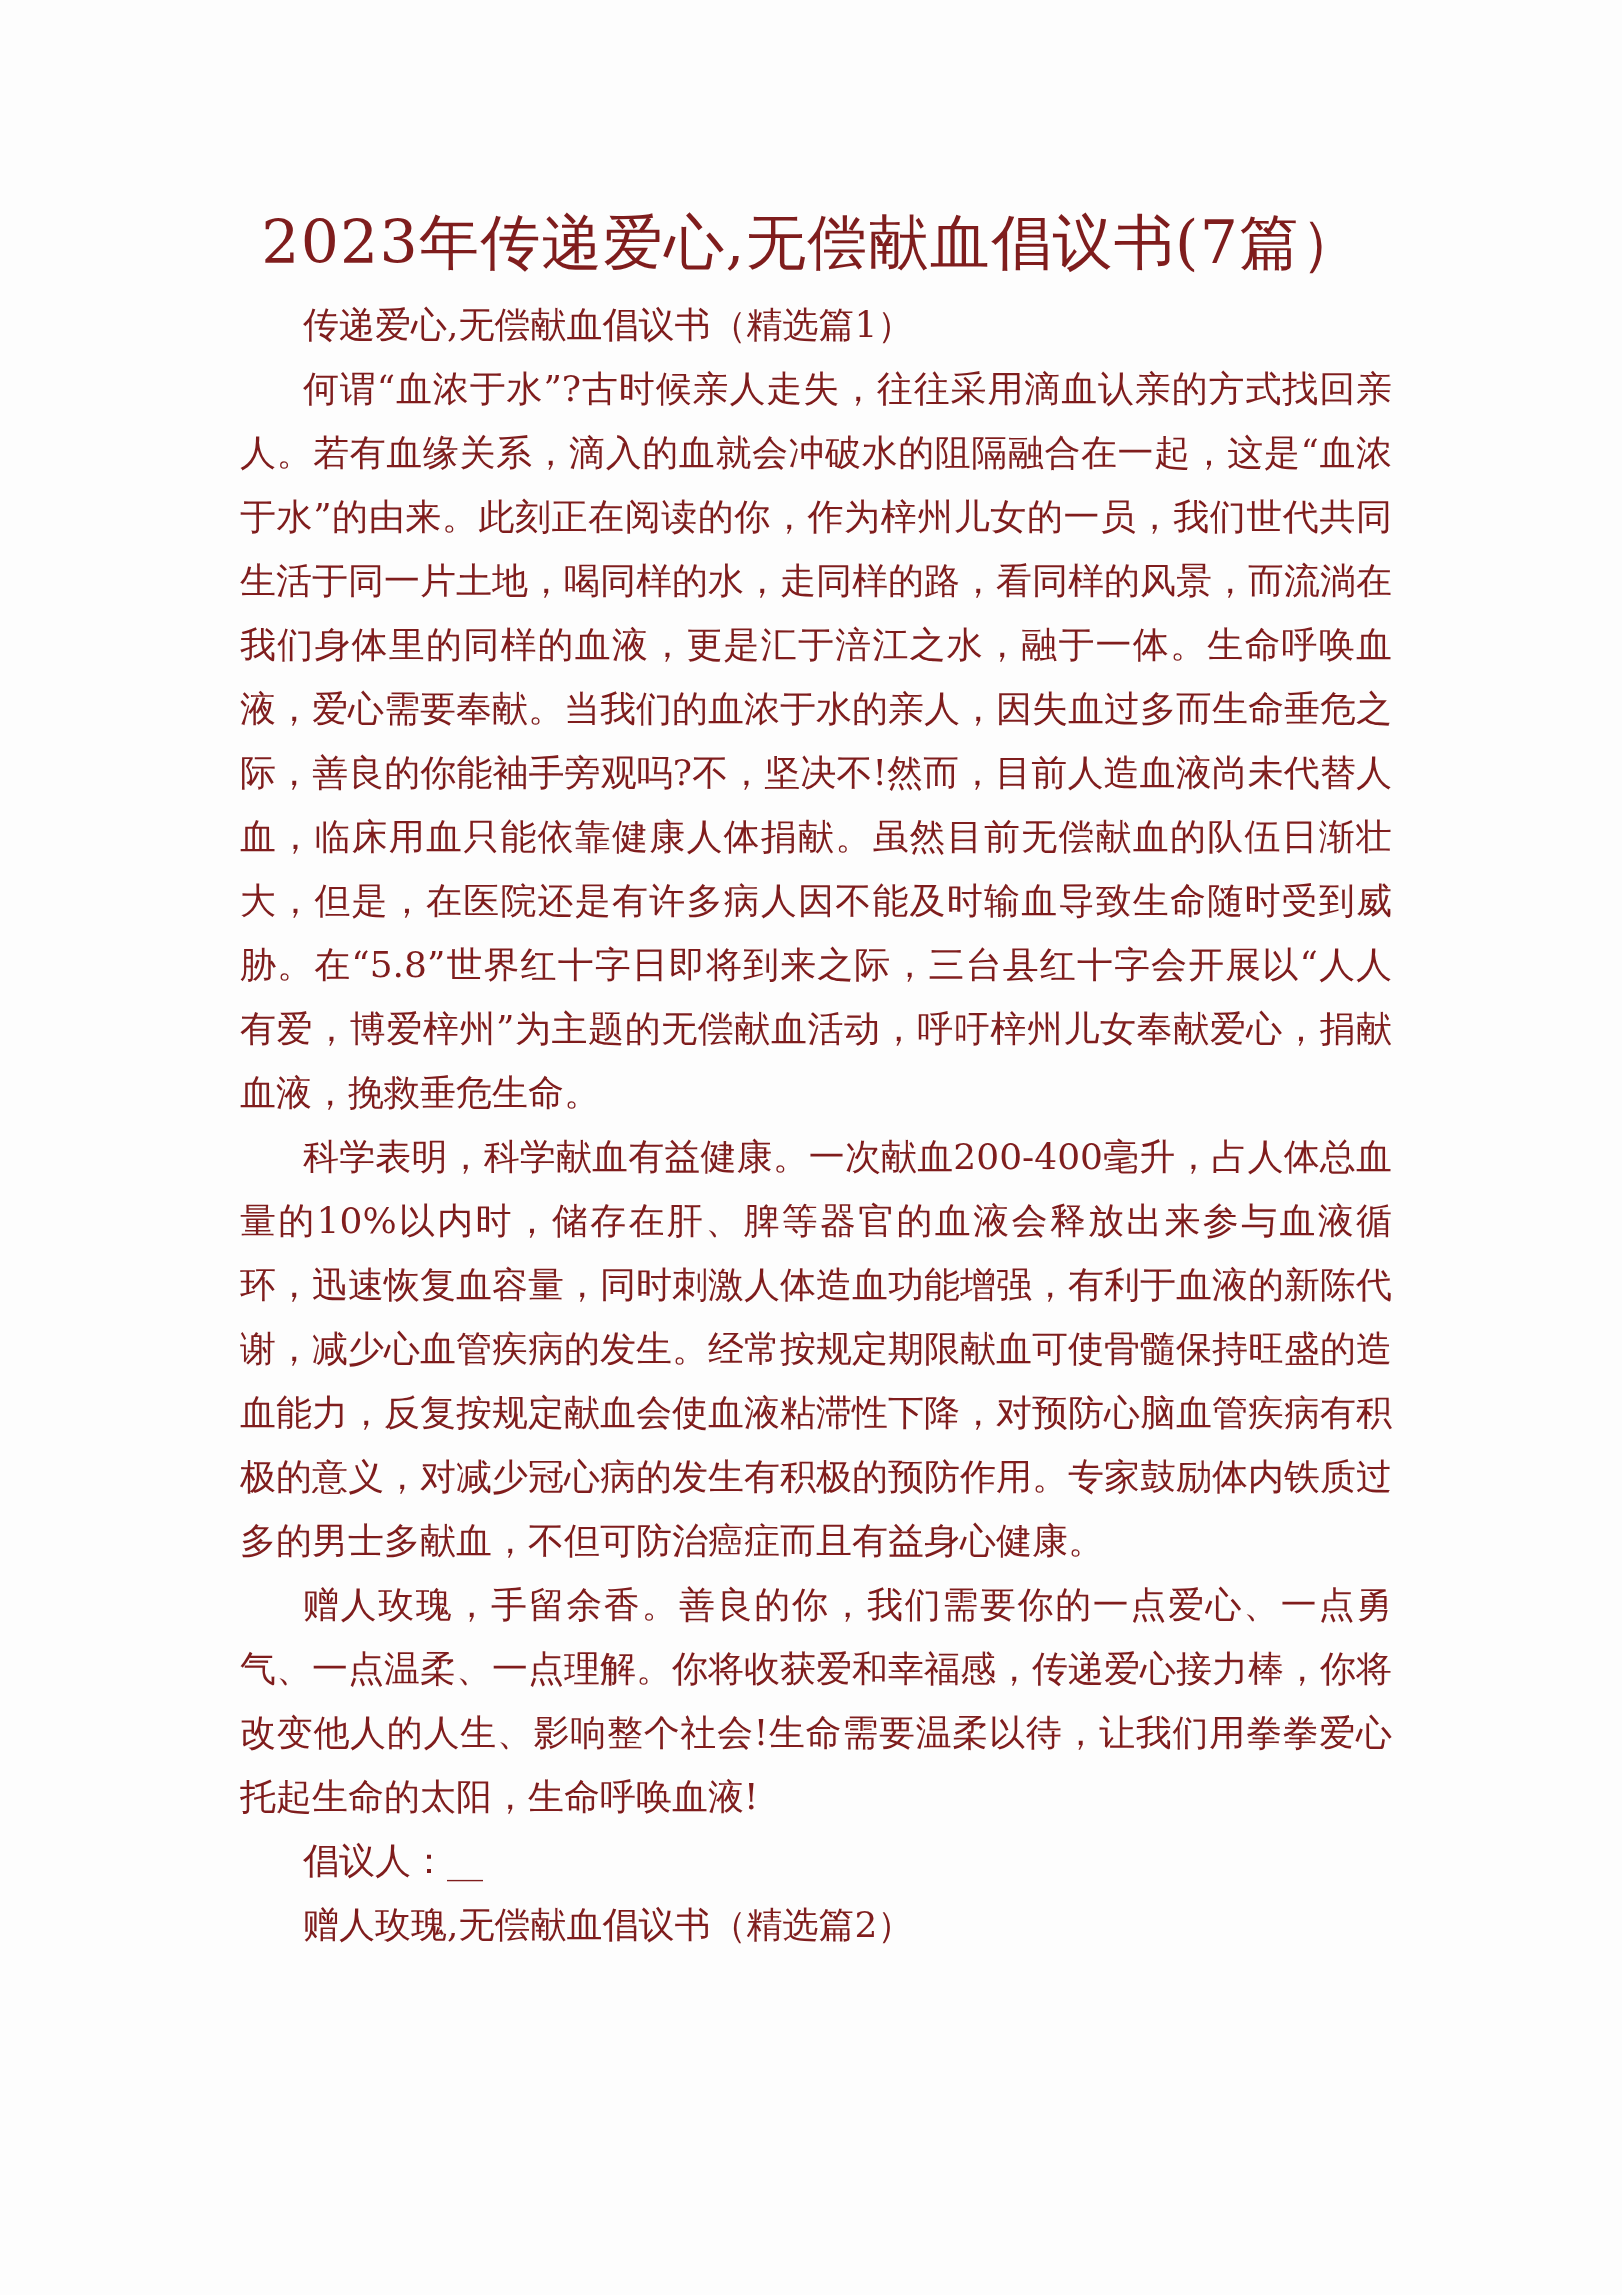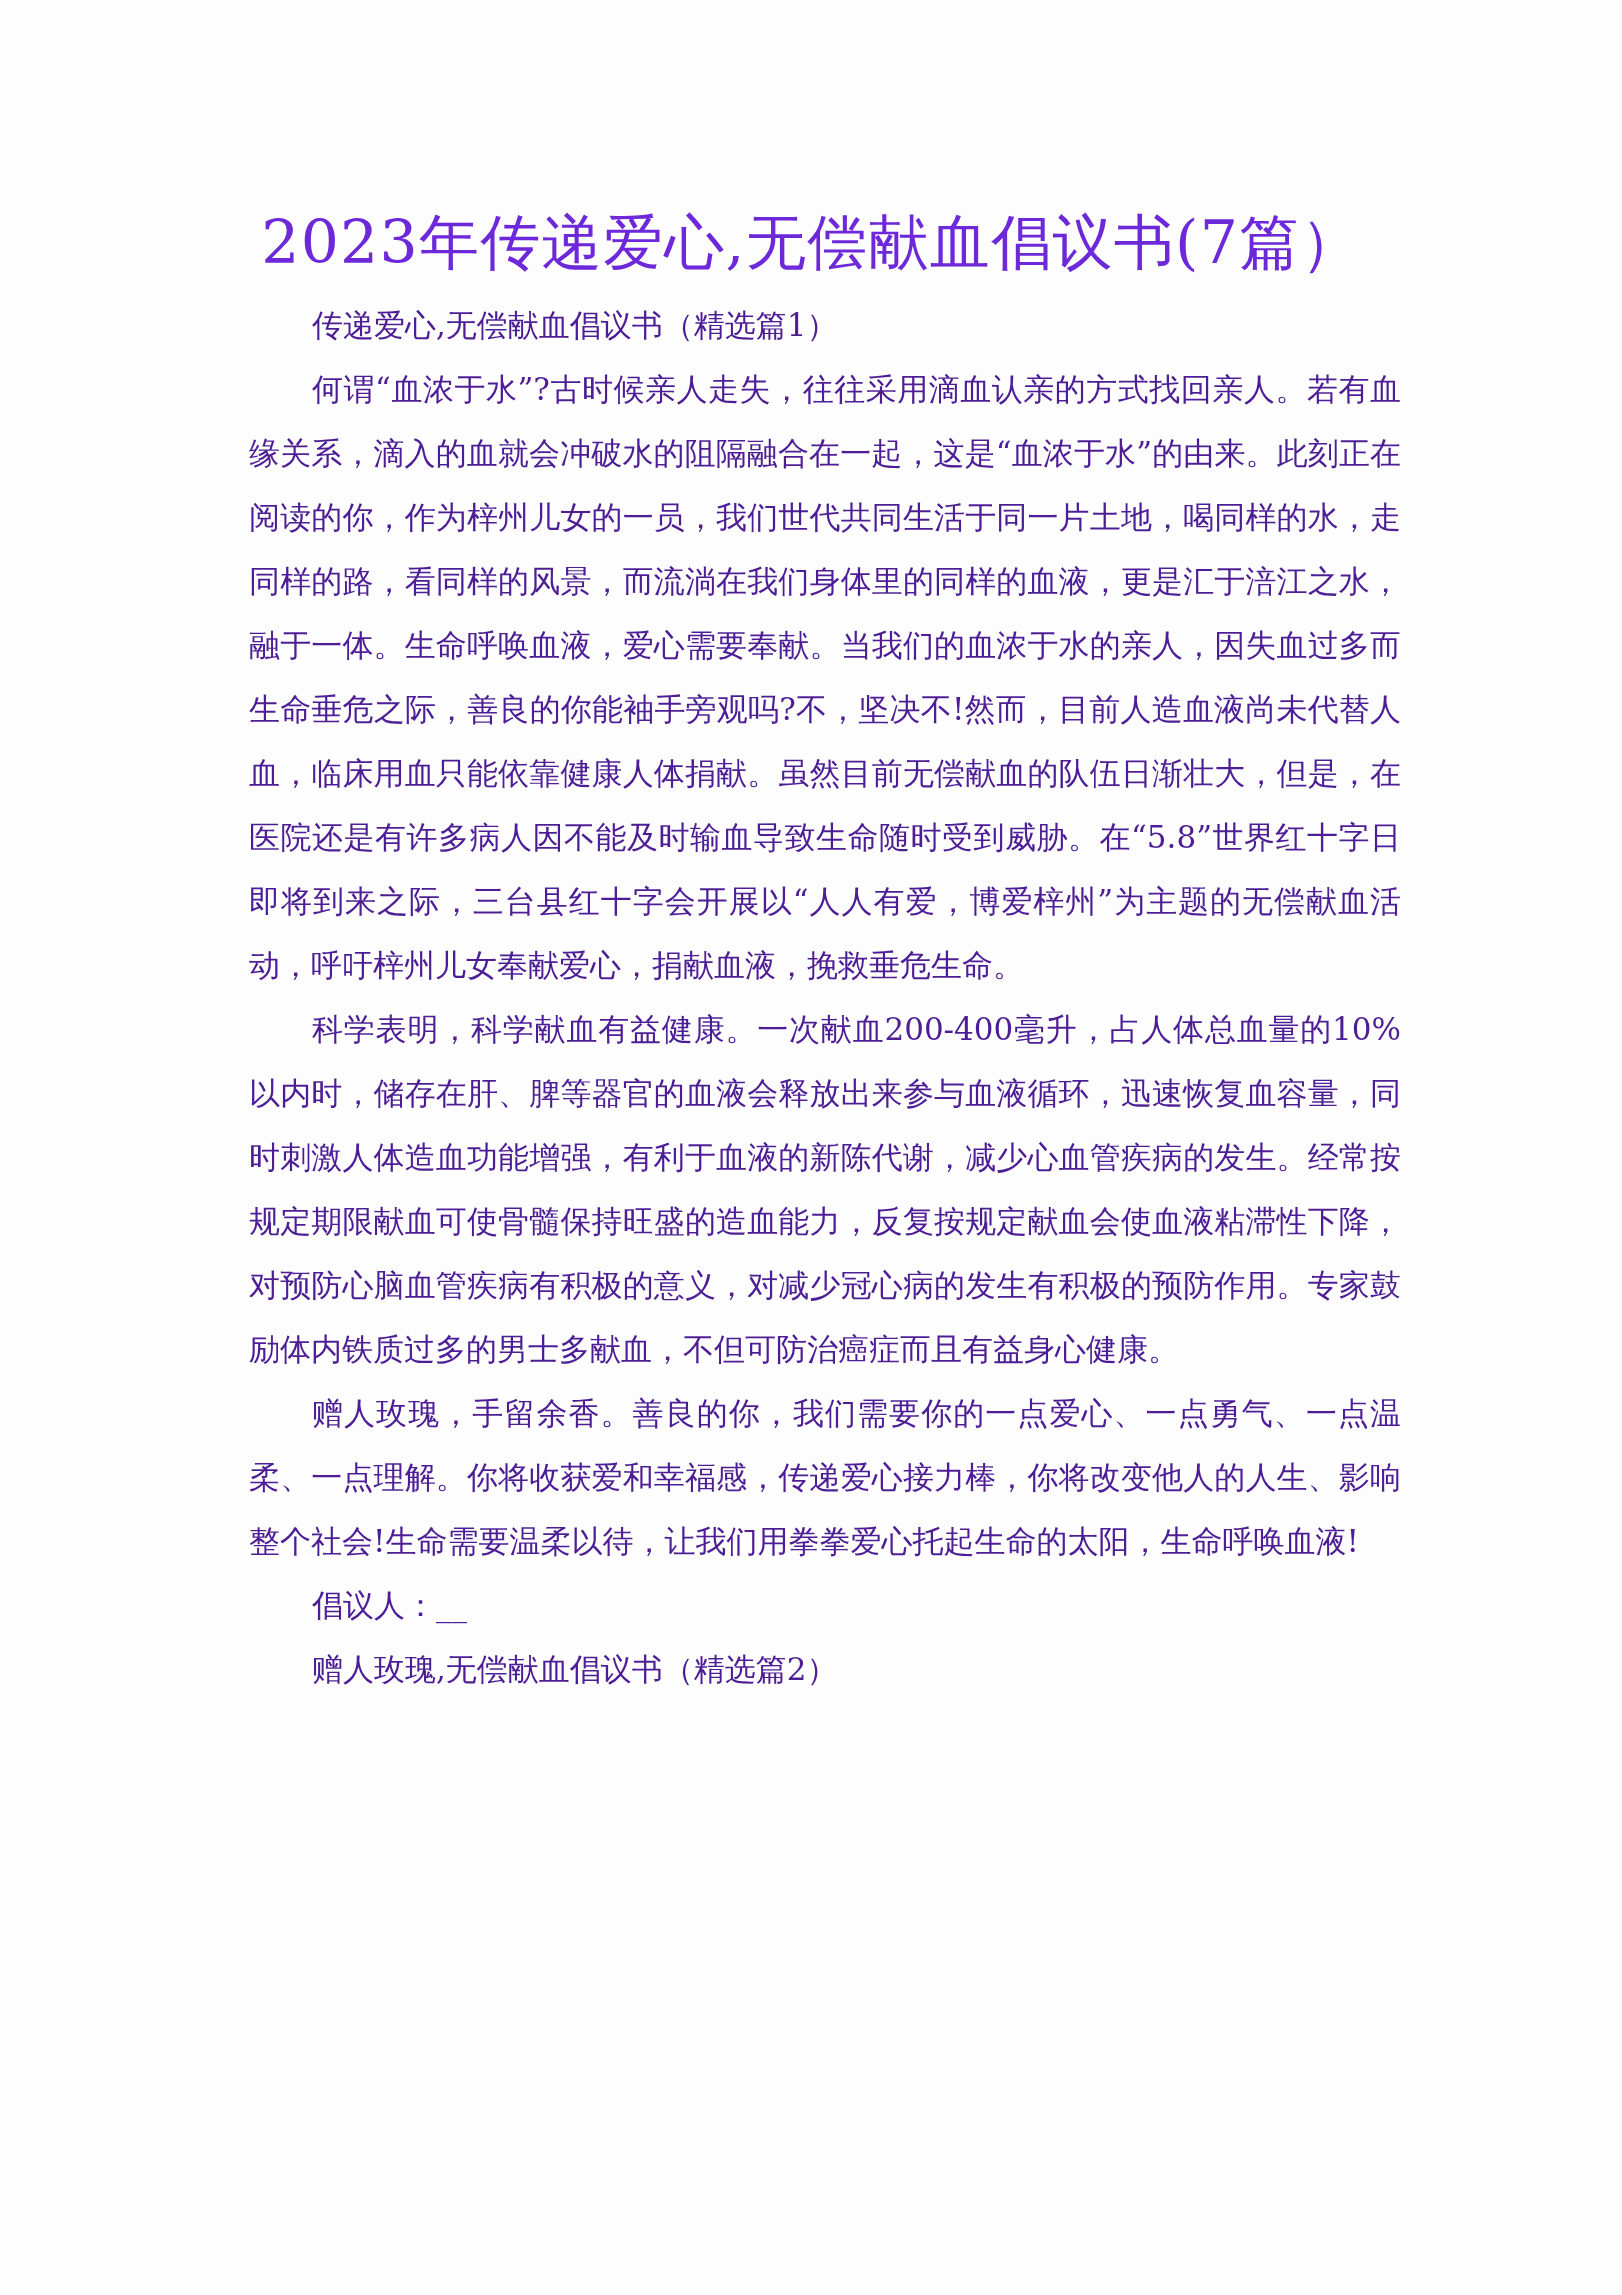--- a/index.html
+++ b/index.html
@@ -26,31 +26,31 @@
     .title {
       position: absolute;
       left: 0;
       width: 1623px;
       top: 196px;
       text-align: center;
       font-size: 60px;
       line-height: 92px;
       font-family: "DejaVu Serif", "Liberation Serif", serif;
       letter-spacing: 1.3px;
-      color: #6d28d9;
+      color: #7f1d1d;
     }
     .body-text {
       position: absolute;
-      left: 249px;
+      left: 240px;
       top: 293px;
       width: 1152px;
-      font-size: 31px;
+      font-size: 36px;
       line-height: 64px;
       text-align: justify;
-      color: #4c1d95;
+      color: #7f1d1d;
     }
     .body-text p {
       margin: 0;
       padding: 0;
     }
     .indent {
       text-indent: 63px;
     }
   </style>
 </head>

